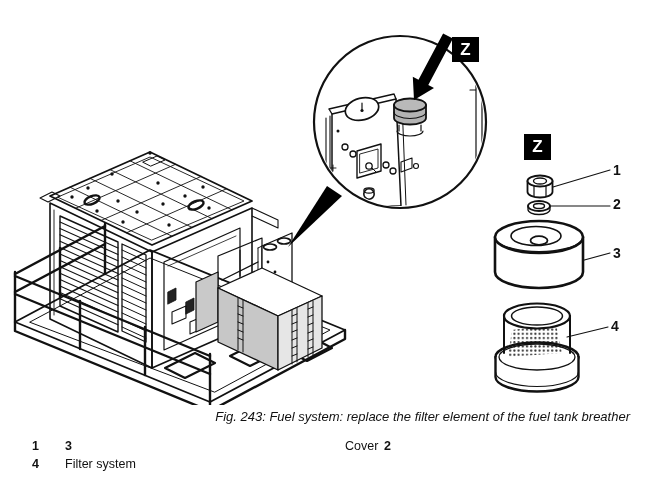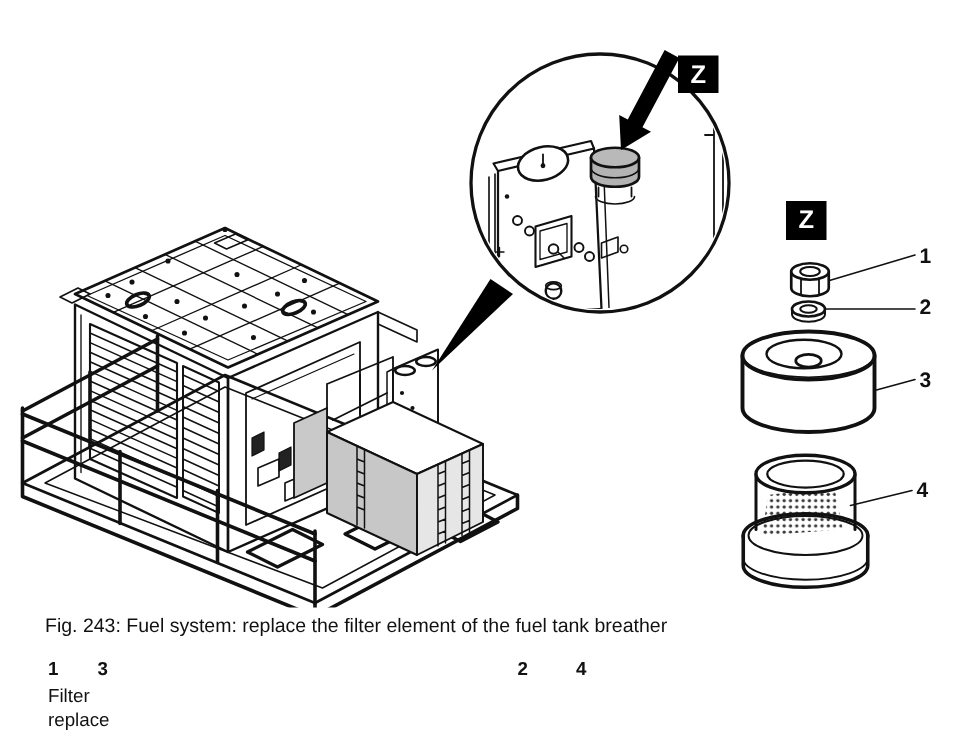--- a/index.html
+++ b/index.html
@@ -17,21 +17,21 @@
   .z-exploded{left:524px;top:134px;width:27px;height:26px;}
   .callout{
     position:absolute;font-weight:bold;font-size:14px;line-height:14px;color:#111;
   }
   .c1{left:613px;top:163px;}
   .c2{left:613px;top:197px;}
   .c3{left:613px;top:246px;}
   .c4{left:611px;top:319px;}
   .caption{
     position:absolute;left:30px;top:409px;margin:0;width:600px;
-    font-size:13px;line-height:16px;color:#111;
+    font-style:italic;font-size:13px;line-height:16px;color:#111;text-align:right;
   }
   .legend{
     position:absolute;left:32px;top:438px;width:600px;
     display:grid;grid-template-columns:33px 280px 39px auto;
     row-gap:1px;font-size:12.5px;line-height:16.5px;color:#111;
   }
   .lg-num{font-weight:bold;}
 </style>
 </head>
 <body>
@@ -250,19 +250,20 @@
     <div class="callout c2">2</div>
     <div class="callout c3">3</div>
     <div class="callout c4">4</div>
   </div>
 
   <p class="caption">Fig. 243: Fuel system: replace the filter element of the fuel tank breather</p>
 
   <div class="legend">
     <span class="lg-num">1</span>
     <span class="lg-num">3</span>
+    <span class="lg-label">Cover</span>
 
     <span class="lg-num">2</span>
     <span class="lg-num">4</span>
-    <span class="lg-label">Filter replace</span>
+    <span class="lg-label">Filter system</span>
   </div>
 
 </div>
 
 </body></html>

